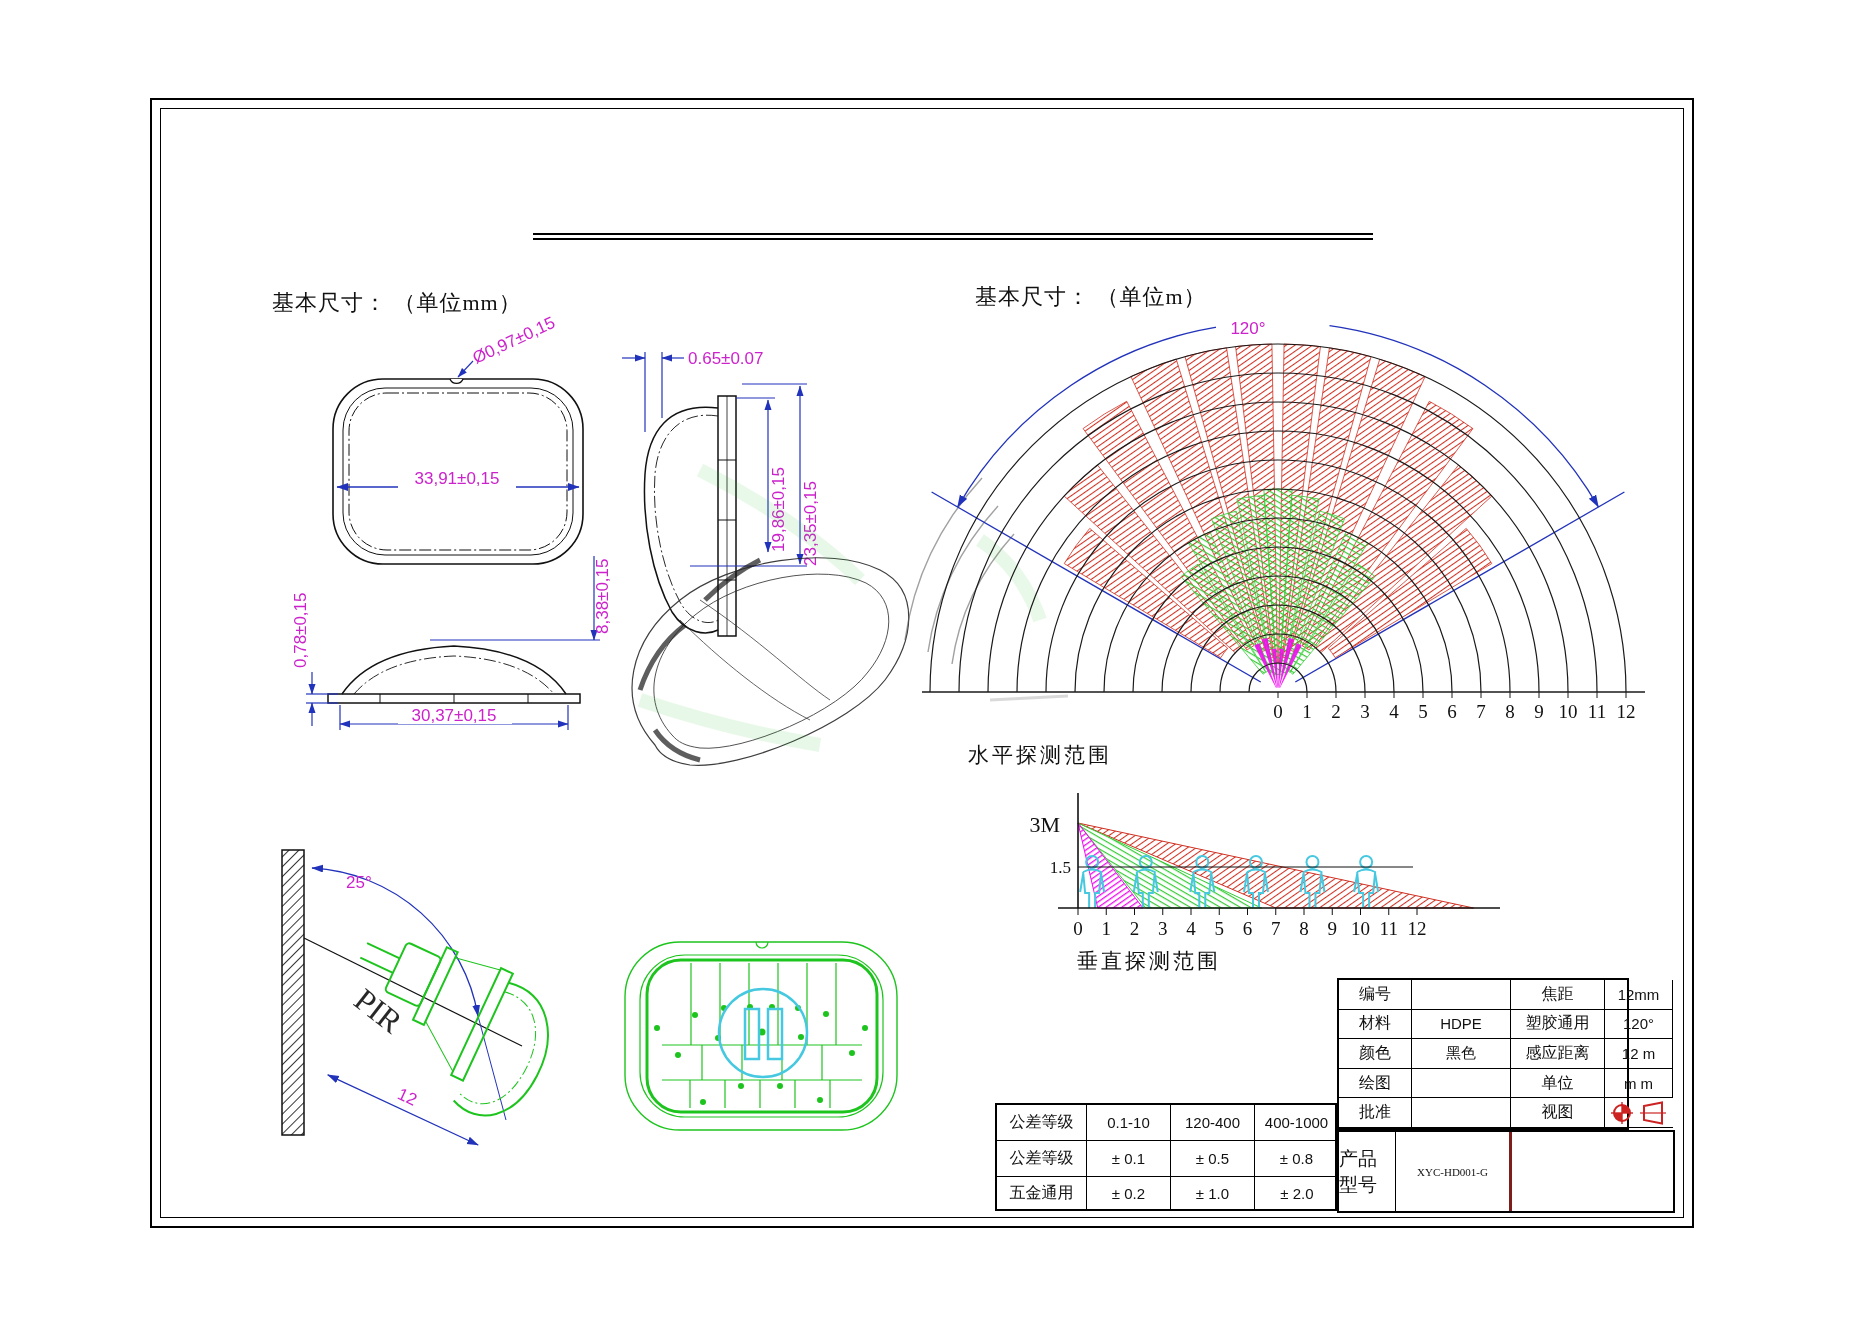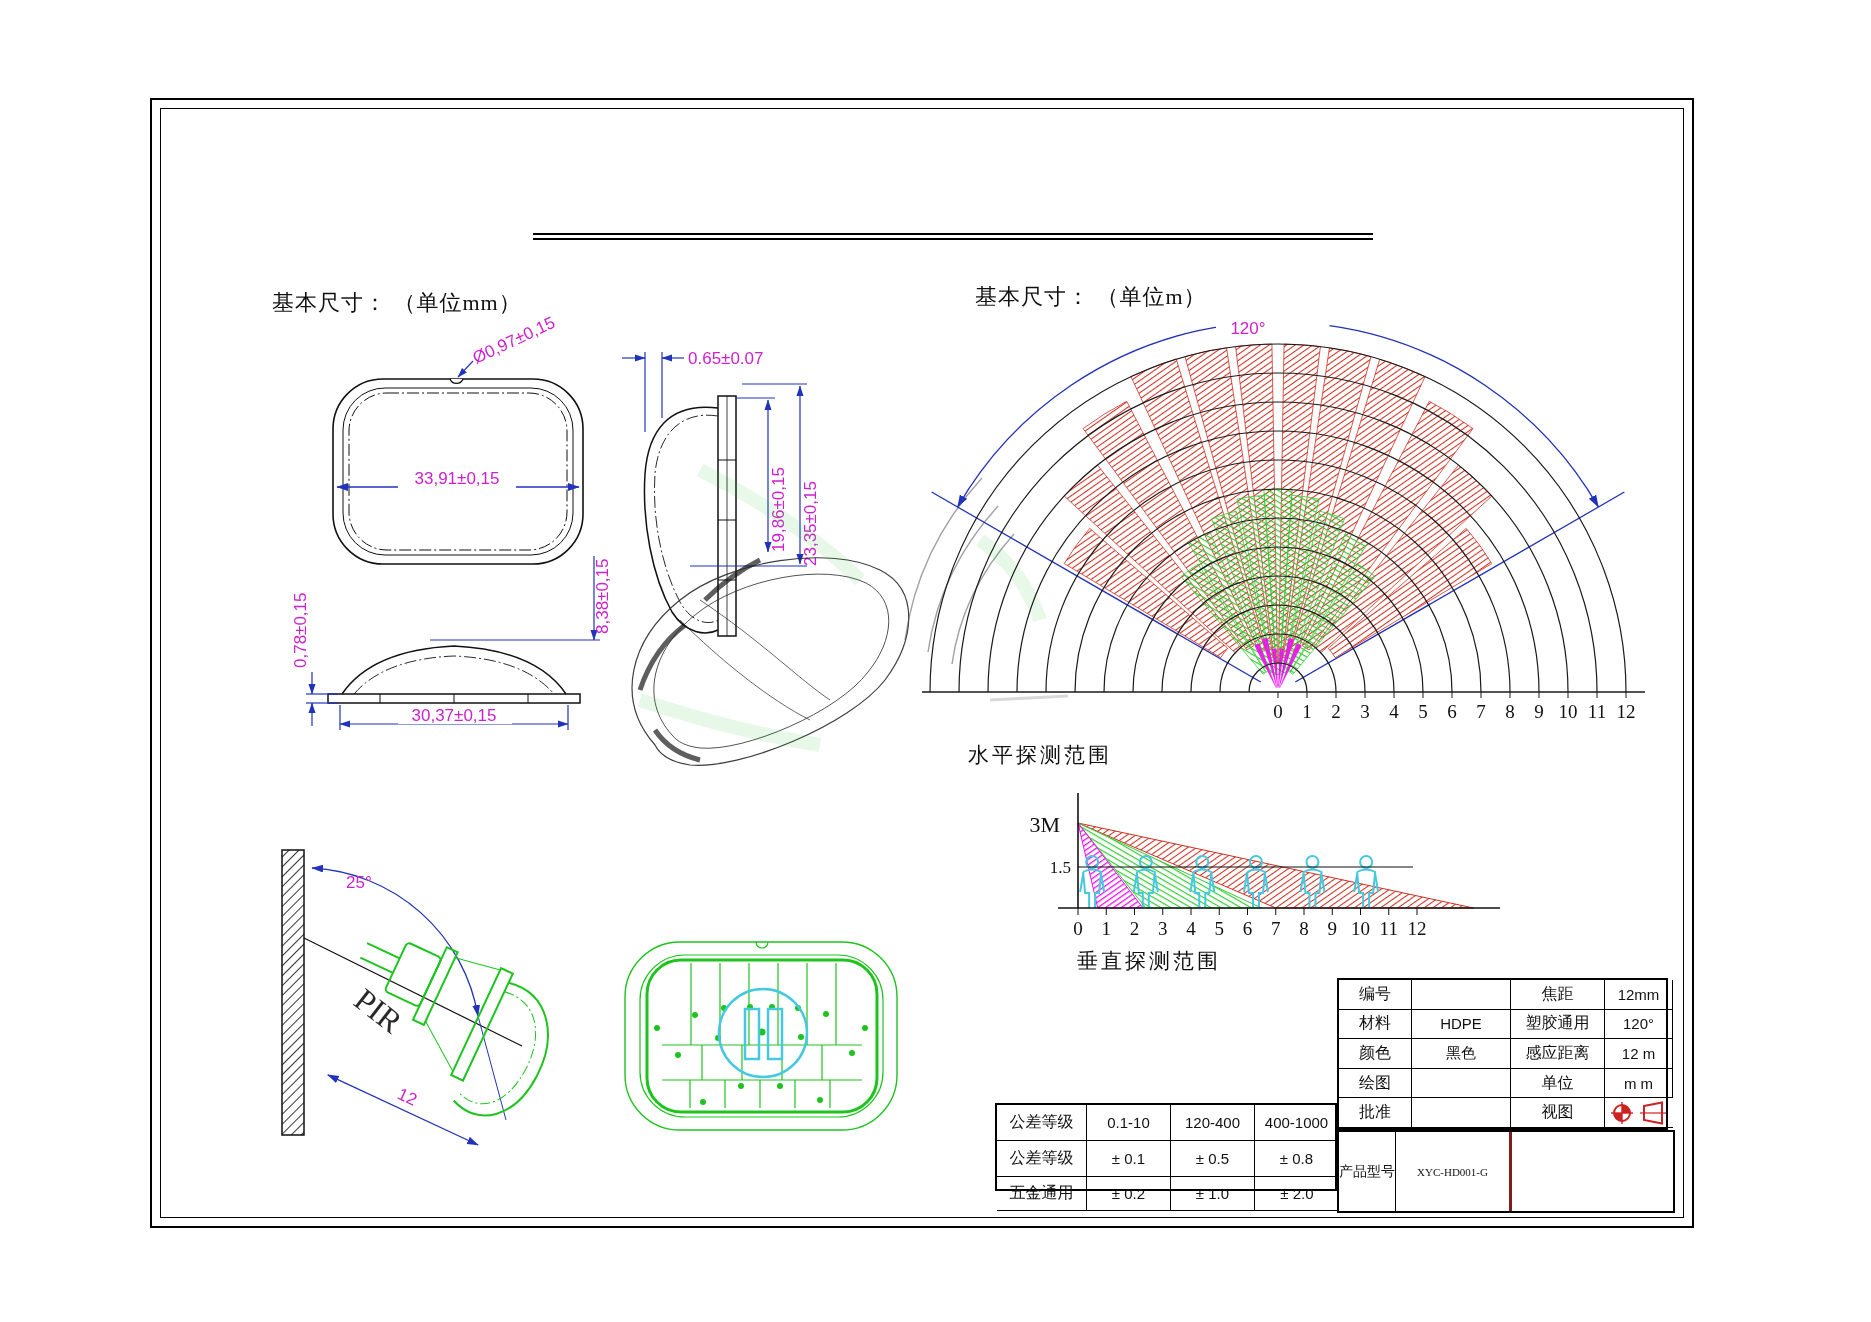--- a/index.html
+++ b/index.html
@@ -10,31 +10,31 @@
   .frame-inner{left:160px;top:108px;width:1524px;height:1110px;border:1.5px solid #000}
   .sheet-title{left:450px;top:126px;width:900px;display:flex;justify-content:center;gap:64px;
     font-size:54px;letter-spacing:2px;white-space:nowrap}
   .title-underline{left:533px;top:233px;width:840px;height:7px;
     border-top:2.5px solid #000;border-bottom:2px solid #000}
   svg text{font-family:"Liberation Serif",serif;fill:#111}
   svg text.dim{fill:#cc22cc;font-family:"Liberation Sans",sans-serif;font-size:17px}
   svg text.cap{font-size:21px;letter-spacing:3px}
   svg text.seclab{font-size:22px;letter-spacing:1px}
   
-  .tol-table{left:995px;top:1103px;width:342px;height:88px;border:2px solid #000;
+  .tol-table{left:995px;top:1103px;width:342px;height:108px;border:2px solid #000;
     display:grid;grid-template-columns:90px 84px 84px 84px;grid-template-rows:36px 36px 34px}
-  .tb-top{left:1337px;top:978px;width:331px;height:152px;border:2px solid #000;
+  .tb-top{left:1337px;top:978px;width:292px;height:152px;border:2px solid #000;
     display:grid;grid-template-columns:73px 99px 94px 68px;grid-template-rows:repeat(5,1fr)}
   .cell{border-right:1px solid #000;border-bottom:1px solid #000;display:flex;
     align-items:center;justify-content:center;font-size:16px;white-space:nowrap;overflow:visible}
   .cell.num{font-family:"Liberation Sans",sans-serif;font-size:15px}
   .cell:nth-last-child(-n+1){border-right:none}
   .tb-bottom{left:1337px;top:1130px;width:338px;height:83px;border:2px solid #000;display:flex}
   .tbb-label{width:57px;border-right:1px solid #000;display:flex;align-items:center;
-    justify-content:center;font-size:14px}
+    justify-content:center;font-size:19px}
   .tbb-model{width:116px;border-right:3px solid #7f1d1d;display:flex;align-items:center;
     justify-content:center;font-size:11px;font-family:Liberation Serif, serif}
   .tbb-right{flex:1;display:flex;flex-direction:column}
   .tbb-company{height:36px;border-bottom:1px solid #000;display:flex;align-items:center;
     justify-content:center;font-size:12px;letter-spacing:-0.5px;white-space:nowrap}
   .tbb-daterow{flex:1;display:flex}
   .tbb-datelabel{width:46px;border-right:1px solid #000;display:flex;align-items:center;
     justify-content:center;font-size:14px}
   .tbb-dateval{flex:1;display:flex;align-items:center;justify-content:center;font-size:16px;
     font-family:"Liberation Sans",sans-serif}

